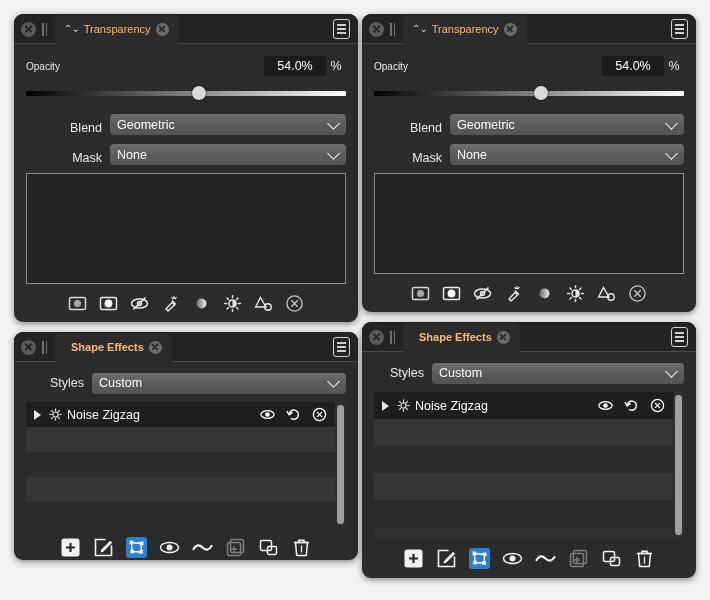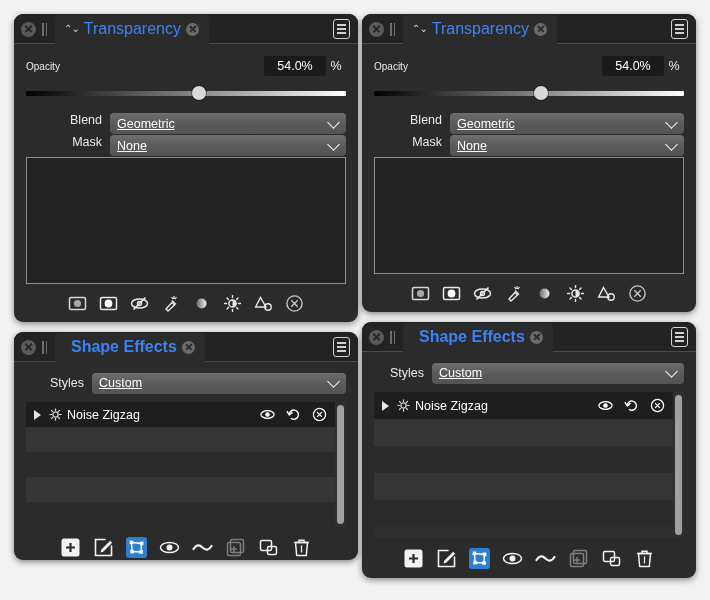--- a/index.html
+++ b/index.html
@@ -57,21 +57,21 @@
     height: 29px; display: flex; align-items: center; gap: 5px;
     padding: 0 10px 0 9px;
     background: #2b2b2b;
     border-radius: 5px 5px 0 0;
     position: relative; z-index: 2;
   }
   .tab-sort {
     font-size: 10px; color: #d8d8d8; line-height: 1;
     letter-spacing: -1px;
   }
-  .tab-label { font-size: 16px; color: #3b82f6; white-space: nowrap; }
+  .tab-label { font-size: 11px; color: #fdba74; white-space: nowrap; }
   .tab-label.bold { font-weight: bold; }
   .tab-x {
     width: 13px; height: 13px; border-radius: 50%;
     background: #6b6b6b; position: relative; flex: 0 0 13px;
   }
   .tab-x::before, .tab-x::after {
     content: ""; position: absolute; left: 2.7px; top: 5.8px;
     width: 7.6px; height: 1.5px; background: #2b2b2b;
   }
   .tab-x::before { transform: rotate(45deg); }
@@ -108,32 +108,32 @@
     background: linear-gradient(to right, #000000 0%, #ffffff 100%);
   }
   .slider-knob {
     position: absolute; top: 1px; width: 14px; height: 14px;
     border-radius: 50%; background: #d9d9d9;
     box-shadow: 0 0 0 1px rgba(0,0,0,.35);
     transform: translateX(-50%);
   }
 
   
-  .field-row { display: flex; align-items: flex-start; height: 22px; margin-bottom: 0; }
+  .field-row { display: flex; align-items: flex-end; height: 22px; margin-bottom: 8px; }
   .field-label {
     font-size: 12.5px; color: #eaeaea; text-align: right;
     flex: 0 0 auto; padding-right: 8px;
   }
   .dropdown {
     flex: 1 1 auto; height: 21px; border-radius: 4px;
     background: linear-gradient(to bottom, #6e6e6e 0%, #5a5a5a 52%, #545454 100%);
     display: flex; align-items: center;
     padding: 0 7px; position: relative;
   }
-  .dropdown .dd-text { font-size: 12.5px; color: #ffffff; text-decoration: underline; }
+  .dropdown .dd-text { font-size: 12.5px; color: #ffffff; }
   .dd-chev {
     position: absolute; right: 8px; top: 50%;
     width: 9px; height: 9px; margin-top: -6px;
     border-right: 1.8px solid #ffffff; border-bottom: 1.8px solid #ffffff;
     transform: rotate(45deg);
   }
 
   
   .preview {
     flex: 1 1 auto; min-height: 0;

